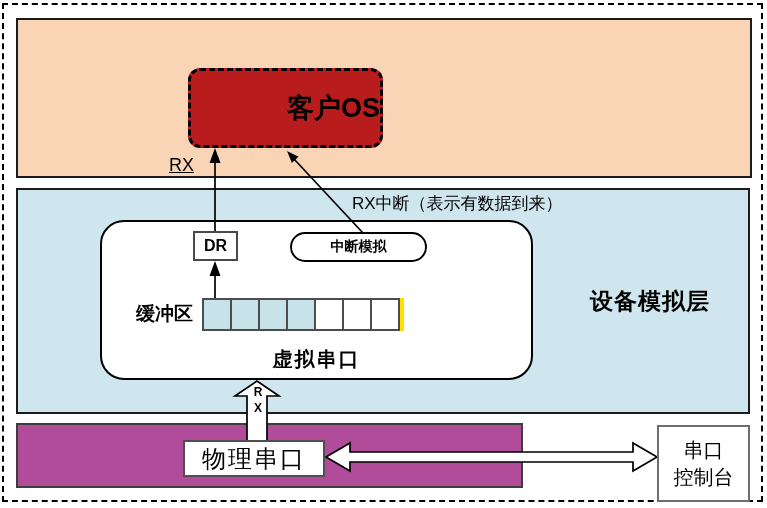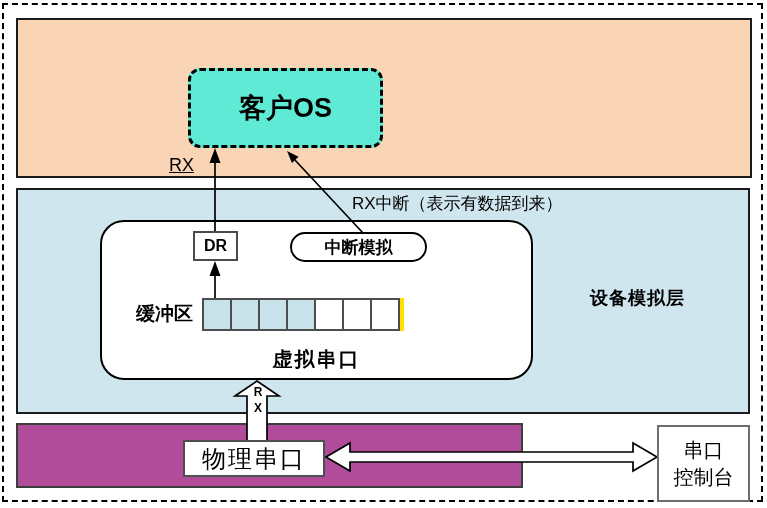--- a/index.html
+++ b/index.html
@@ -5,30 +5,30 @@
   html,body{margin:0;padding:0;background:#ffffff;}
   #canvas{
     position:relative;width:767px;height:508px;background:#ffffff;overflow:hidden;
     font-family:"Liberation Sans","DejaVu Sans",sans-serif;color:#000;
   }
   .abs{position:absolute;box-sizing:border-box;}
   #outer-border{left:2px;top:3px;width:761px;height:499px;border:2px dashed #000;}
   #orange-band{left:16px;top:18px;width:736px;height:160px;background:var(--orange-band);border:2px solid #1b1b1b;}
   #blue-band{left:16px;top:188px;width:734px;height:226px;background:var(--blue-band);border:2px solid #1b1b1b;}
   #magenta-band{left:16px;top:423px;width:507px;height:65px;background:var(--magenta-band);border:2px solid #3d3d3d;}
-  #guest-os{left:188px;top:68px;width:195px;height:80px;background:#5eead4;border:3px dashed #000;border-radius:12px;
-    display:flex;align-items:center;justify-content:center;font-size:27px;font-weight:bold;}
+  #guest-os{left:188px;top:68px;width:195px;height:80px;background:#b91c1c;border:3px dashed #000;border-radius:12px;
+    display:flex;align-items:center;justify-content:flex-end;font-size:27px;font-weight:bold;}
   #rx-label{left:169px;top:155px;font-size:18px;text-decoration:underline;}
   #rx-note{left:352px;top:192px;font-size:17px;}
-  #device-layer-label{left:590px;top:286px;font-size:18px;font-weight:bold;letter-spacing:1px;}
+  #device-layer-label{left:590px;top:286px;font-size:23px;font-weight:bold;letter-spacing:1px;}
   #virtual-serial-box{left:100px;top:220px;width:433px;height:160px;background:#fff;border:2px solid #000;border-radius:24px;}
   #dr-box{left:193px;top:231px;width:45px;height:30px;background:#fff;border:2px solid #4a4a4a;
     display:flex;align-items:center;justify-content:center;font-size:16px;font-weight:bold;}
   #interrupt-pill{left:290px;top:232px;width:137px;height:30px;background:#fff;border:2px solid #000;border-radius:15px;
-    display:flex;align-items:center;justify-content:center;font-size:17px;font-weight:bold;}
+    display:flex;align-items:center;justify-content:center;font-size:14px;font-weight:bold;}
   #buffer-label{left:136px;top:301px;font-size:19px;font-weight:bold;}
   #buffer-row{left:202px;top:298px;display:flex;}
   .cell{width:30px;height:33px;background:#fff;border:2px solid #4d4d4d;box-sizing:border-box;}
   .cell + .cell{margin-left:-2px;}
   .cell.filled{background:var(--buffer-cell);}
   #buffer-highlight{width:4px;height:33px;background:var(--buffer-edge-highlight);}
   #virtual-serial-label{left:100px;top:346px;width:433px;text-align:center;font-size:20px;font-weight:bold;letter-spacing:2px;}
   #arrow-layer{left:0;top:0;width:767px;height:508px;pointer-events:none;}
   #physical-serial-box{left:183px;top:440px;width:142px;height:37px;background:#fff;border:2px solid #4f4f4f;
     display:flex;align-items:center;justify-content:center;font-size:24px;letter-spacing:2px;}

